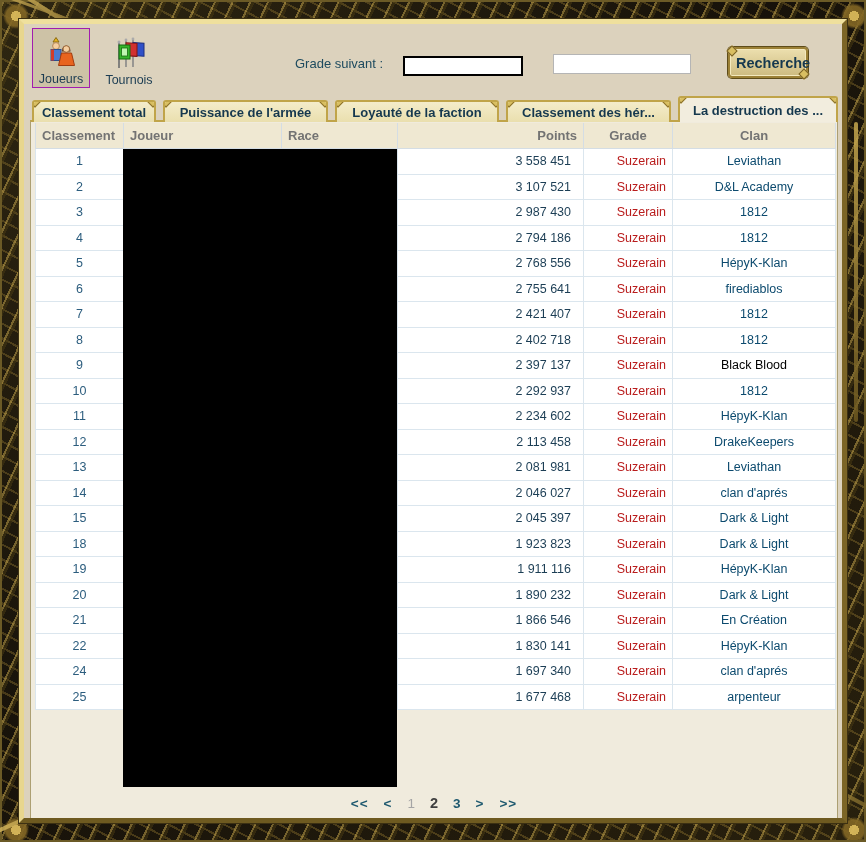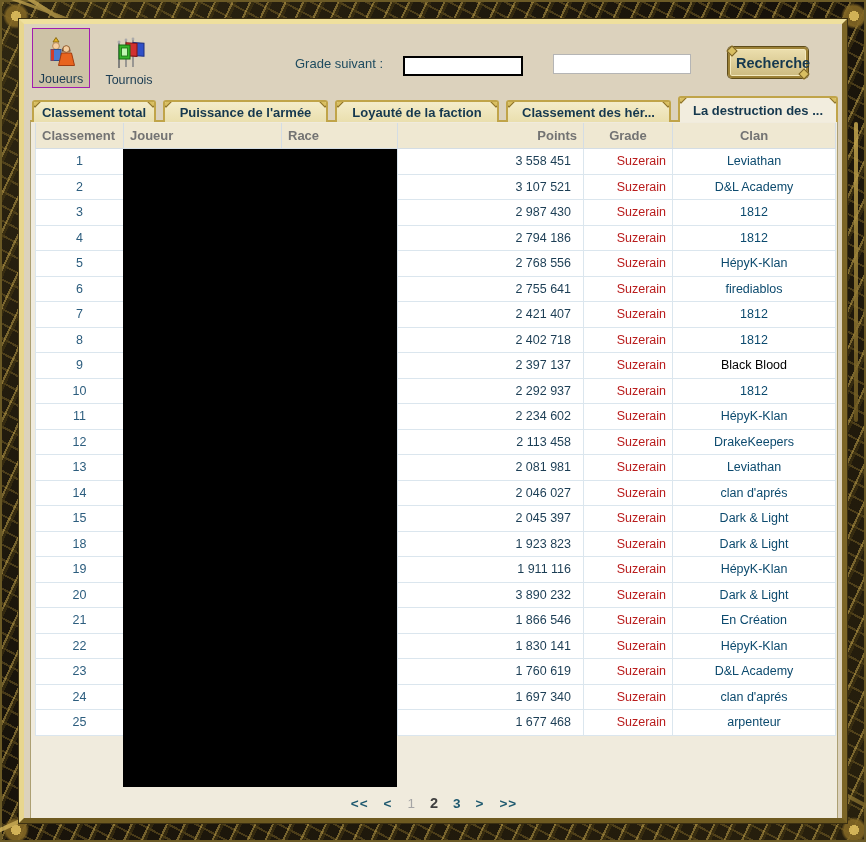--- a/index.html
+++ b/index.html
@@ -341,21 +341,21 @@
               <td></td>
               <td class="points">1 911 116</td>
               <td class="grade">Suzerain</td>
               <td class="clan">HépyK-Klan</td>
             </tr>
 
             <tr>
               <td class="rank">20</td>
               <td></td>
               <td></td>
-              <td class="points">3 890 232</td>
+              <td class="points">1 890 232</td>
               <td class="grade">Suzerain</td>
               <td class="clan">Dark &amp; Light</td>
             </tr>
 
             <tr>
               <td class="rank">21</td>
               <td></td>
               <td></td>
               <td class="points">1 866 546</td>
               <td class="grade">Suzerain</td>
@@ -364,28 +364,20 @@
 
             <tr>
               <td class="rank">22</td>
               <td></td>
               <td></td>
               <td class="points">1 830 141</td>
               <td class="grade">Suzerain</td>
               <td class="clan">HépyK-Klan</td>
             </tr>
 
-            <tr>
-              <td class="rank">23</td>
-              <td></td>
-              <td></td>
-              <td class="points">1 760 619</td>
-              <td class="grade">Suzerain</td>
-              <td class="clan">D&amp;L Academy</td>
-            </tr>
 
             <tr>
               <td class="rank">24</td>
               <td></td>
               <td></td>
               <td class="points">1 697 340</td>
               <td class="grade">Suzerain</td>
               <td class="clan">clan d'aprés</td>
             </tr>
 

